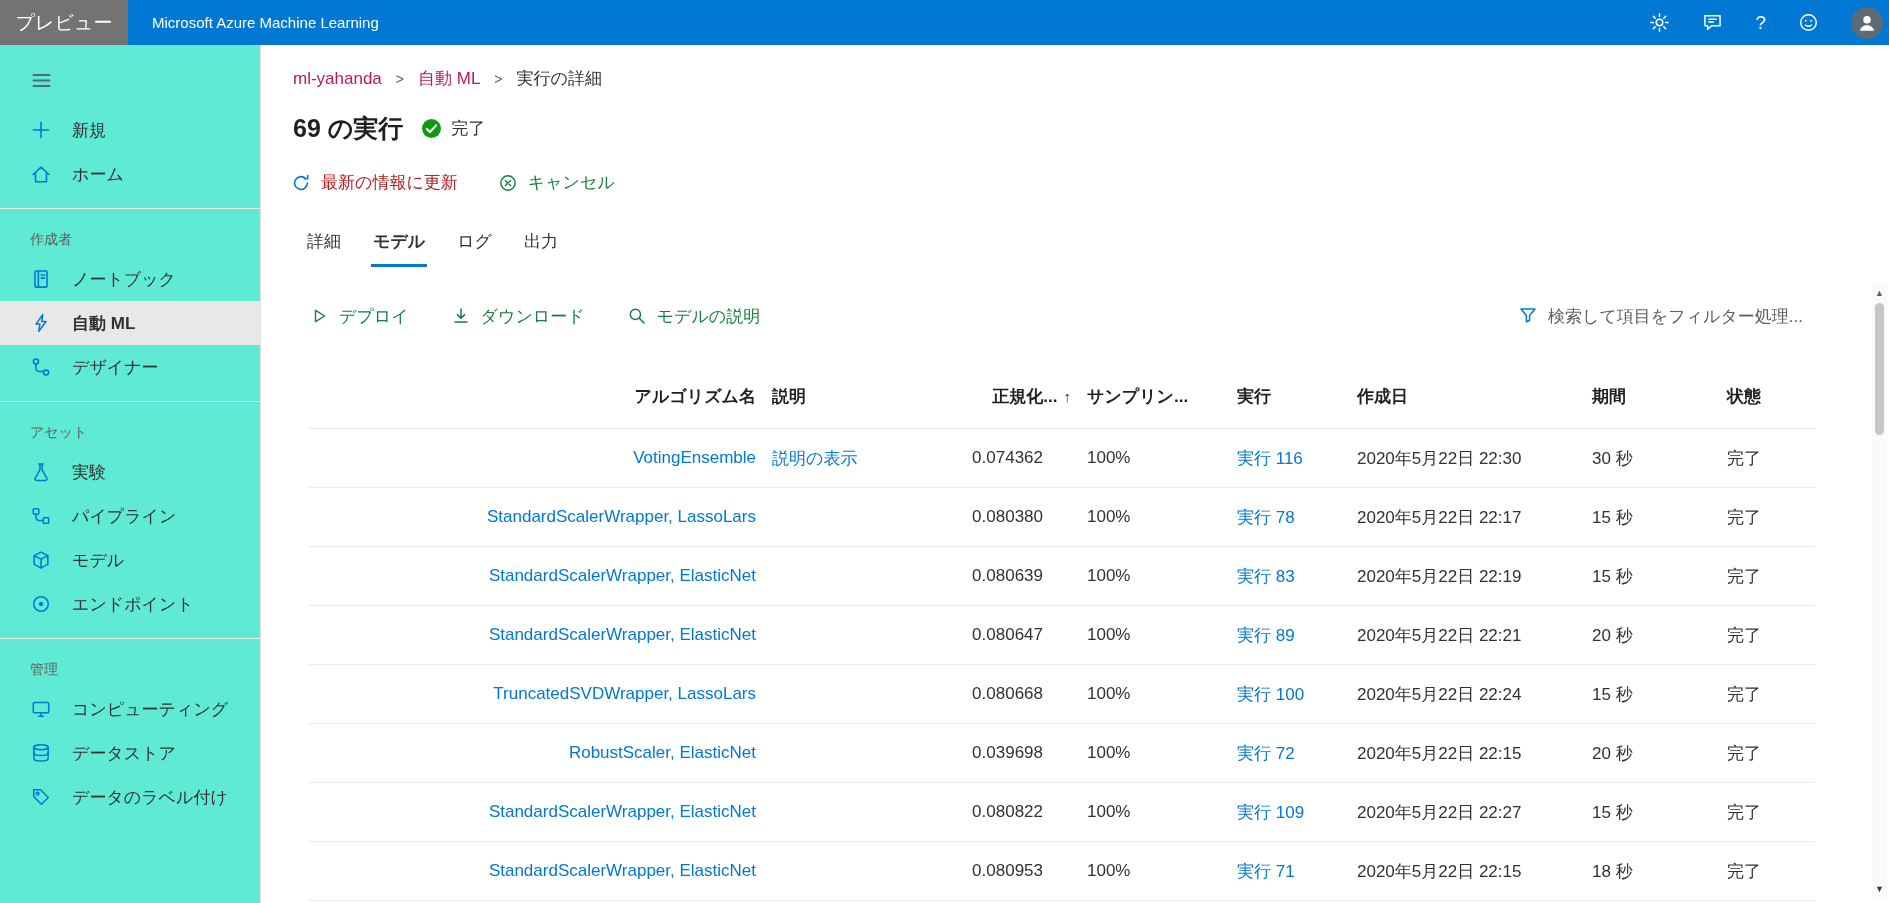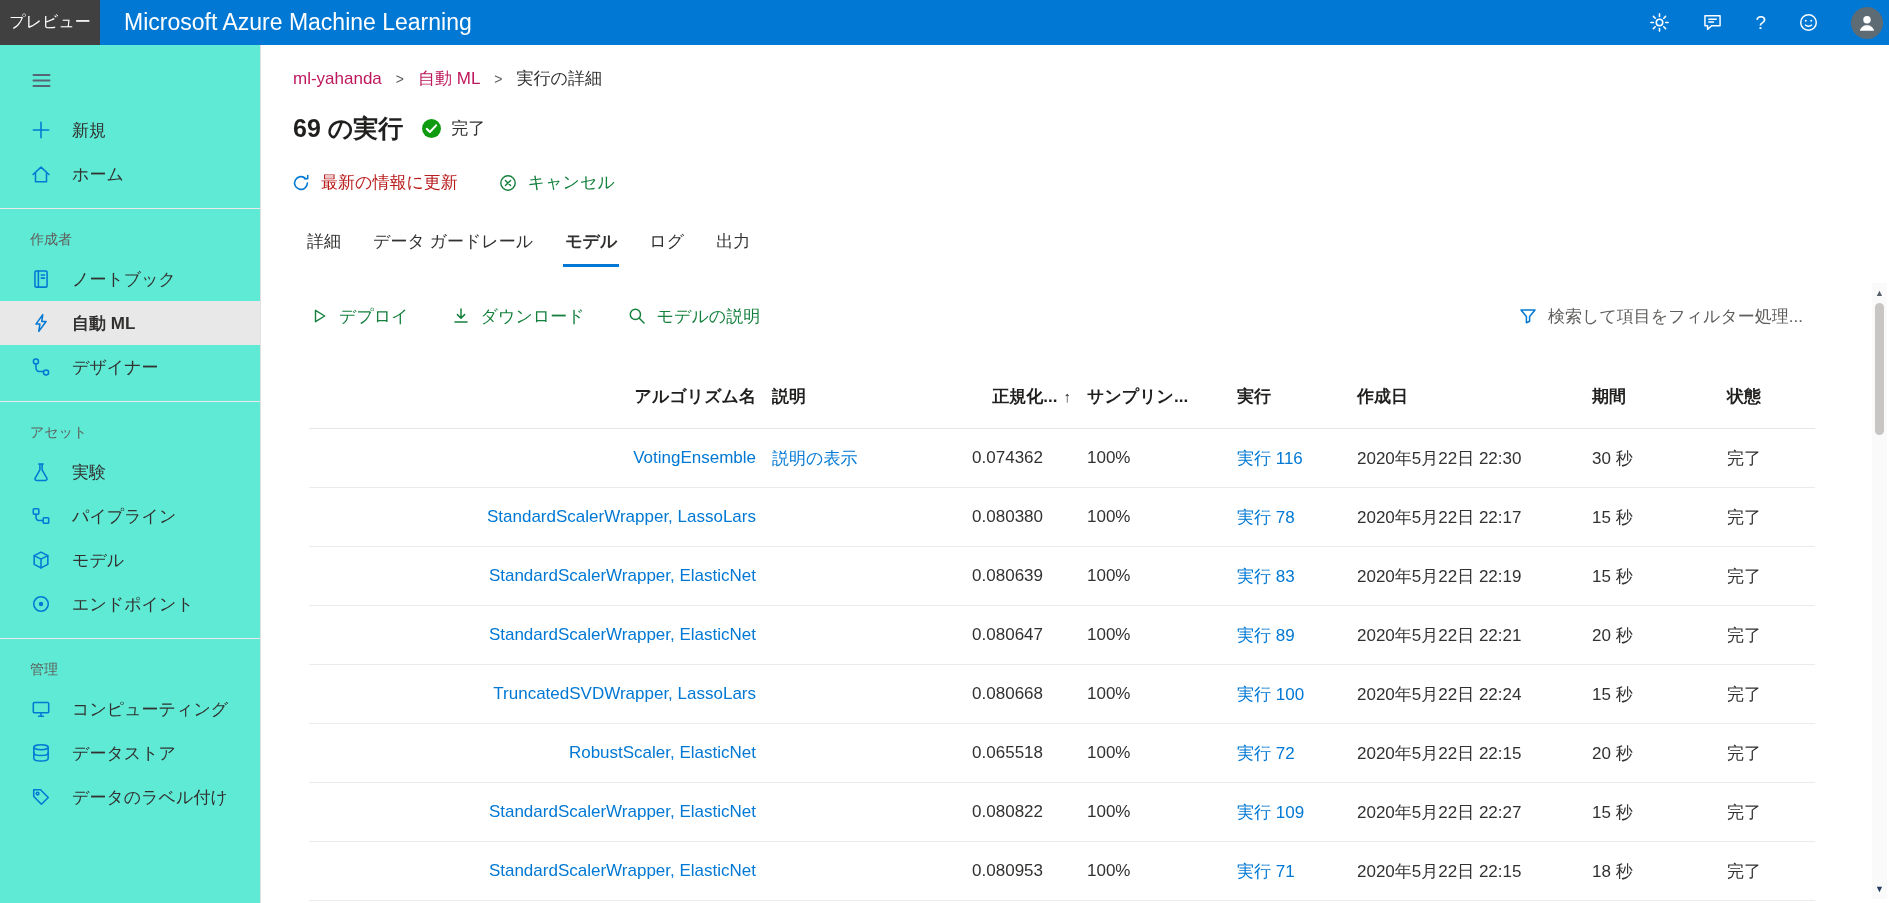--- a/index.html
+++ b/index.html
@@ -2,23 +2,23 @@
 <html lang="ja"><head>
 <meta charset="utf-8">
 <style>
   * { margin:0; padding:0; box-sizing:border-box; }
   html,body { width:1889px; height:903px; overflow:hidden;
     font-family:"Liberation Sans","DejaVu Sans",sans-serif;
     background:#ffffff; color:#323130; position:relative; }
 
   
   .topbar { height:45px; background:#0078d4; display:flex; align-items:stretch; color:#fff; }
-  .preview-badge { width:100px; background:#404040; display:flex; align-items:center;
-    justify-content:center; font-size:16px; color:#fff; }
-  .app-title { display:flex; align-items:center; padding-left:24px; font-size:23px; }
+  .preview-badge { width:128px; background:#737373; display:flex; align-items:center;
+    justify-content:center; font-size:19px; color:#fff; }
+  .app-title { display:flex; align-items:center; padding-left:24px; font-size:15px; }
   .topbar-right { margin-left:auto; display:flex; align-items:center; gap:32px; padding-right:6px; }
   .tb-icon { color:#fff; cursor:pointer; display:flex; align-items:center; }
   .tb-icon svg { width:21px; height:21px; display:block; }
   .tb-help { font-size:19px; }
   .avatar { width:32px; height:32px; border-radius:50%; background:#5d6b75; display:flex;
     align-items:center; justify-content:center; overflow:hidden; cursor:pointer; }
   .avatar svg { width:22px; height:22px; }
 
   
   .layout { display:flex; height:858px; }
@@ -53,21 +53,21 @@
   .cmd-icon svg { width:20px; height:20px; display:block; }
   .blue-icon { color:#0078d4; }
 
   .tabs { margin-top:26px; padding-left:30px; display:flex; font-size:17px; }
   .tab { padding:10px 16px 14px; cursor:pointer; position:relative; color:#323130; white-space:nowrap; }
   .tab.active { font-weight:700; }
   .tab.active::after { content:""; position:absolute; left:14px; right:14px; bottom:0; height:3px; background:#0078d4; }
 
   .subcmdbar { height:98px; display:flex; align-items:center; padding-left:48px; padding-right:86px;
     gap:42px; font-size:17px; }
-  .filter-box { margin-left:auto; display:flex; align-items:center; gap:10px; color:#605e5c; cursor:pointer; }
+  .filter-box { margin-left:auto; display:flex; align-items:flex-start; gap:10px; color:#605e5c; cursor:pointer; }
 
   
   .data-table { margin-left:48px; width:calc(100% - 122px); border-collapse:collapse; table-layout:fixed; }
   col.c0{width:455px} col.c1{width:185px} col.c2{width:130px} col.c3{width:150px}
   col.c4{width:120px} col.c5{width:235px} col.c6{width:135px} col.c7{width:auto}
   th { text-align:left; padding:20px 8px; border-bottom:1px solid #e8e6e4; font-size:17px;
     color:#201f1e; font-weight:700; cursor:pointer; white-space:nowrap; }
   td { height:59px; padding:0 8px; border-bottom:1px solid #edebe9; font-size:17px;
     color:#323130; white-space:nowrap; overflow:hidden; }
   th:first-child, td:first-child { padding-left:0;text-align:right; }
@@ -283,21 +283,20 @@
             <circle cx="10" cy="10" r="7.2"></circle>
             <path d="M7.4 7.4l5.2 5.2M12.6 7.4l-5.2 5.2"></path>
           </svg>
         </span>
         <span>キャンセル</span>
       </div>
     </div>
 
     <div class="tabs" id="tabs">
         <div class="tab">詳細</div>
-        <div class="tab">データ ガードレール</div>
         <div class="tab active">モデル</div>
         <div class="tab">ログ</div>
         <div class="tab">出力</div>
       </div>
 
     <div class="subcmdbar">
       <div class="cmd disabled">
         <span class="cmd-icon">
           <svg viewBox="0 0 20 20" fill="none" stroke="currentColor" stroke-width="1.4" stroke-linejoin="round">
             <path d="M6.5 4.3v11.4l9.2-5.7z"></path>
@@ -402,21 +401,21 @@
             <td class="al-right"><span>0.080668</span></td>
             <td><span>100%</span></td>
             <td><span class="link">実行 100</span></td>
             <td><span>2020年5月22日 22:24</span></td>
             <td><span>15 秒</span></td>
             <td><span>完了</span></td>
           </tr>
           <tr>
             <td><span class="link">RobustScaler, ElasticNet</span></td>
             <td></td>
-            <td class="al-right"><span>0.065518</span></td>
+            <td class="al-right"><span>0.039698</span></td>
             <td><span>100%</span></td>
             <td><span class="link">実行 72</span></td>
             <td><span>2020年5月22日 22:15</span></td>
             <td><span>20 秒</span></td>
             <td><span>完了</span></td>
           </tr>
           <tr>
             <td><span class="link">StandardScalerWrapper, ElasticNet</span></td>
             <td></td>
             <td class="al-right"><span>0.080822</span></td>

